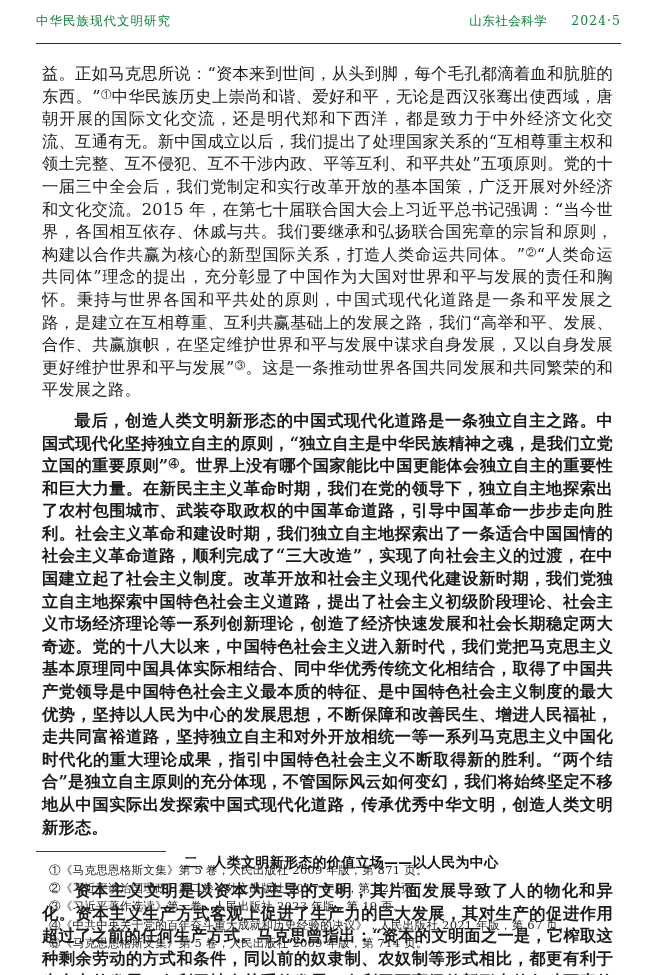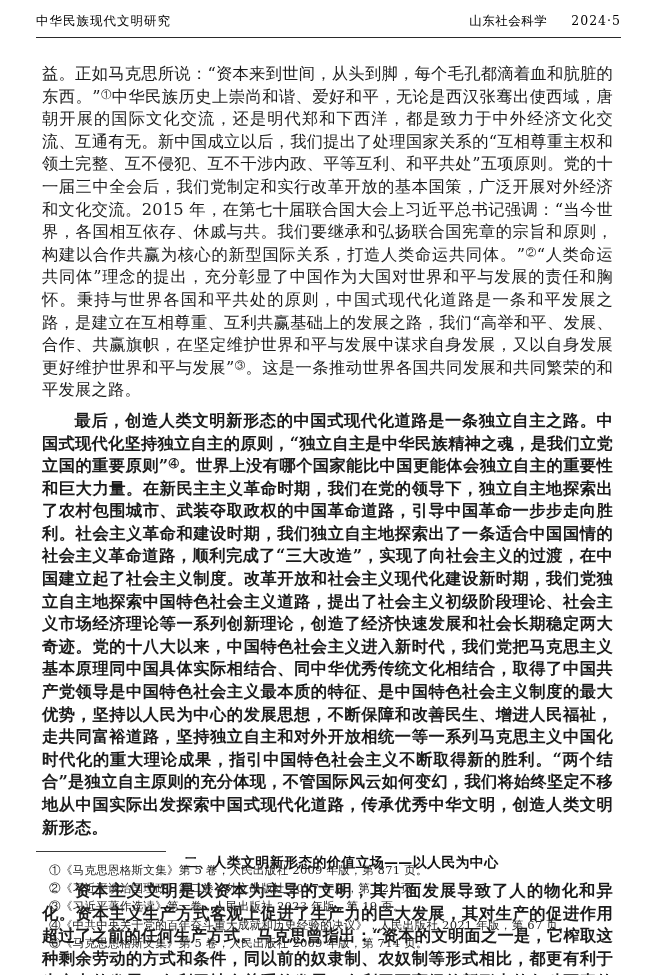--- a/index.html
+++ b/index.html
@@ -9,22 +9,22 @@
     background:#ffffff;
     color:#1b1b1b;
     font-family:"DejaVu Serif","Liberation Serif",serif;
     overflow:hidden;
     box-sizing:border-box;
   }
   
   .runhead {
     position:absolute; top:13px; left:36px; right:33px;
     display:flex; justify-content:space-between; align-items:center;
-    font-size:12.5px; letter-spacing:1px; color:#000000;
-    padding-bottom:7px;
+    font-size:12.5px; letter-spacing:1px; color:#15803d;
+    padding-bottom:13px;
     border-bottom:1.3px solid #2a2a2a;
   }
   .runhead .right { letter-spacing:0.5px; }
   .runhead .issue { margin-left:24px; letter-spacing:1px; font-family:"DejaVu Serif","Liberation Serif",serif; }
   
   .article {
     position:absolute; top:55px; left:34px; right:33px;
   }
   .article p {
     margin:8px;

